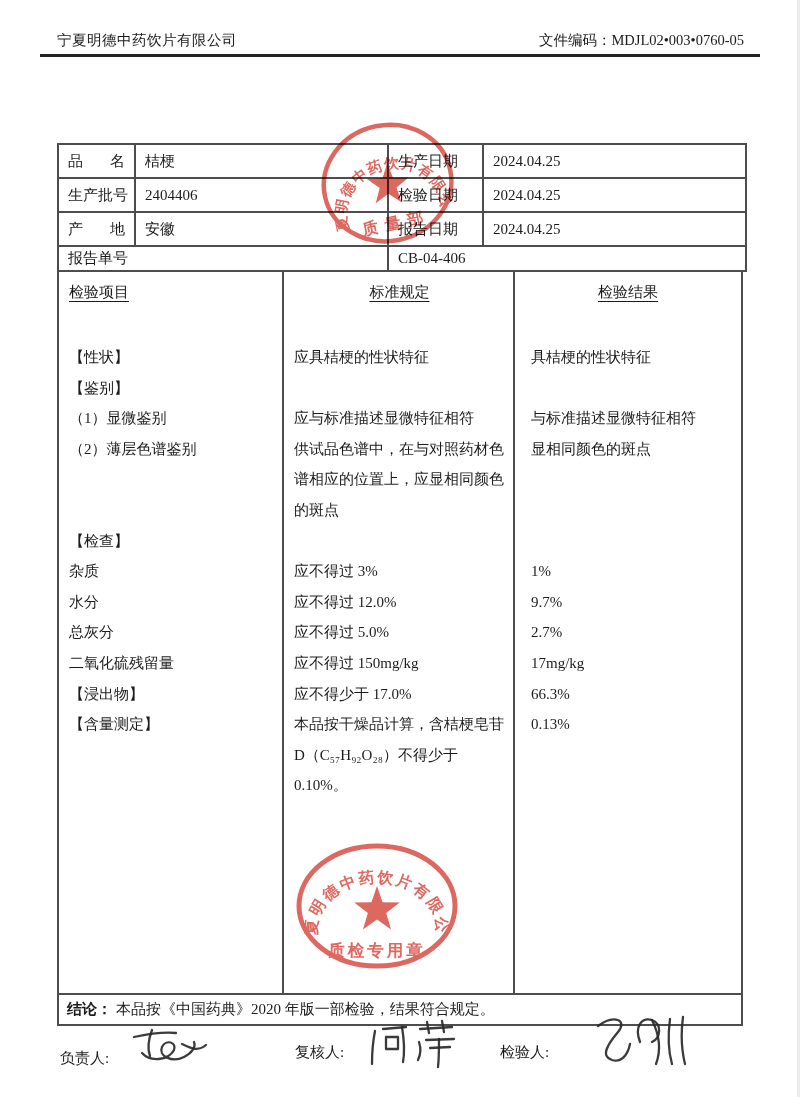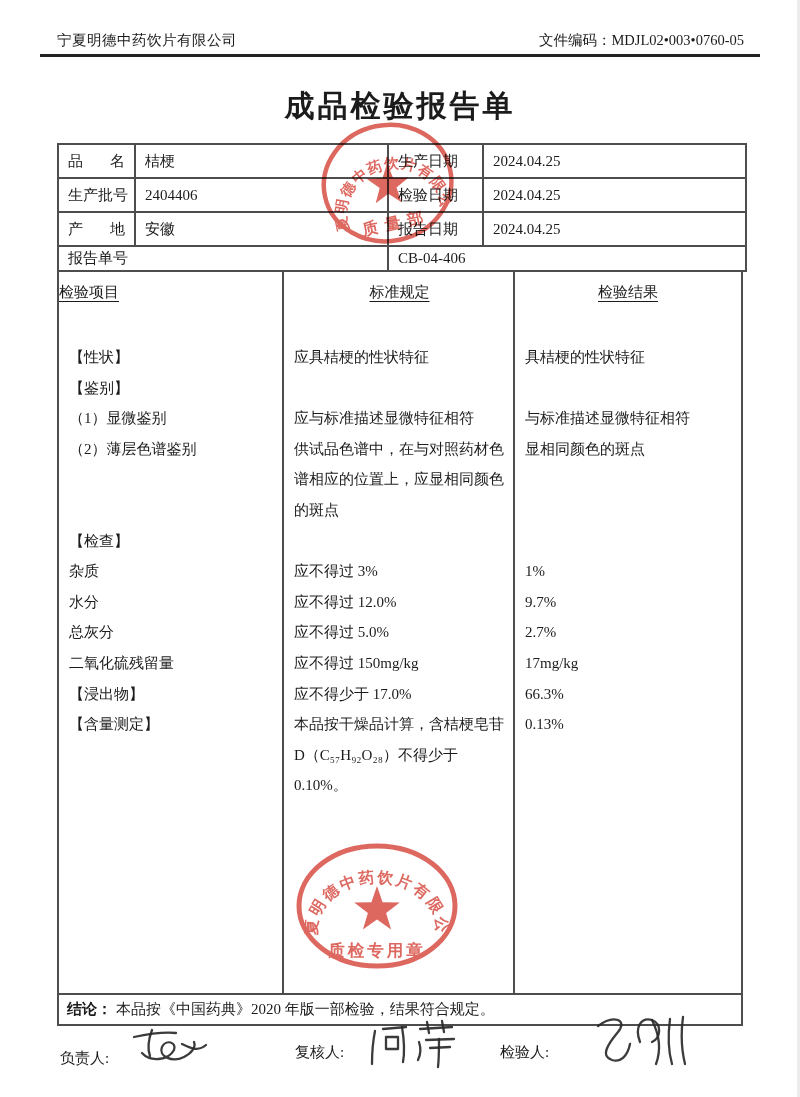--- a/index.html
+++ b/index.html
@@ -20,29 +20,29 @@
   .info-table{position:absolute;left:57px;top:143px;width:688px;border-collapse:collapse;table-layout:fixed;}
   .info-table td{border:2px solid #4d4d4d;font-size:15px;padding:0 9px;white-space:nowrap;overflow:hidden;}
   .info-table .jl{text-align:justify;text-align-last:justify;}
 
   
   .main-table{position:absolute;left:57px;top:270px;width:686px;height:725px;
               border:2px solid #4d4d4d;box-sizing:border-box;}
   .vdiv{position:absolute;top:0;bottom:0;width:2px;background:#4d4d4d;}
   .vdiv.v1{left:223px;} .vdiv.v2{left:454px;}
   .mt-header{display:flex;height:40px;align-items:center;font-size:15px;}
-  .mt-h1{width:225px;box-sizing:border-box;}
+  .mt-h1{width:225px;padding-left:10px;box-sizing:border-box;}
   .mt-h2{width:231px;text-align:center;}
   .mt-h3{flex:1;text-align:center;}
   .mt-header span u{text-decoration:underline;text-underline-offset:4px;}
   .mt-body{padding-top:30px;font-size:15px;line-height:30.6px;}
   .mt-row{display:flex;align-items:flex-start;}
   .mt-c1{width:225px;padding:0 8px 0 10px;box-sizing:border-box;}
   .mt-c2{width:231px;padding:0 10px;box-sizing:border-box;}
-  .mt-c3{flex:1;padding:0 10px;box-sizing:border-box;}
+  .mt-c3{flex:1;padding:0 16px;box-sizing:border-box;}
 
   
   .conclusion{position:absolute;left:57px;top:995px;width:686px;height:31px;
               border:2px solid #4d4d4d;border-top:none;box-sizing:border-box;
               display:flex;align-items:center;font-size:15px;padding-left:8px;}
   .conclusion .b{font-weight:bold;margin-right:4px;}
 
   
   .sig-label{position:absolute;top:1043px;font-size:15px;}
   .sig-label.s1{left:60px;margin-top:6px;} .sig-label.s2{left:295px;} .sig-label.s3{left:500px;}
@@ -63,21 +63,20 @@
 </head>
 <body>
 
 <div class="page">
   <div class="scan-edge"></div>
 
   <div class="hdr-company">宁夏明德中药饮片有限公司</div>
   <div class="hdr-code">文件编码：MDJL02•003•0760-05</div>
   <div class="hdr-rule"></div>
 
-  <div class="title">成品检验报告单</div>
 
   <table class="info-table">
     <colgroup>
         <col style="width:77px">
         <col style="width:253px">
         <col style="width:95px">
         <col style="width:263px">
       </colgroup>
     <tbody>
         <tr style="height:34px">

